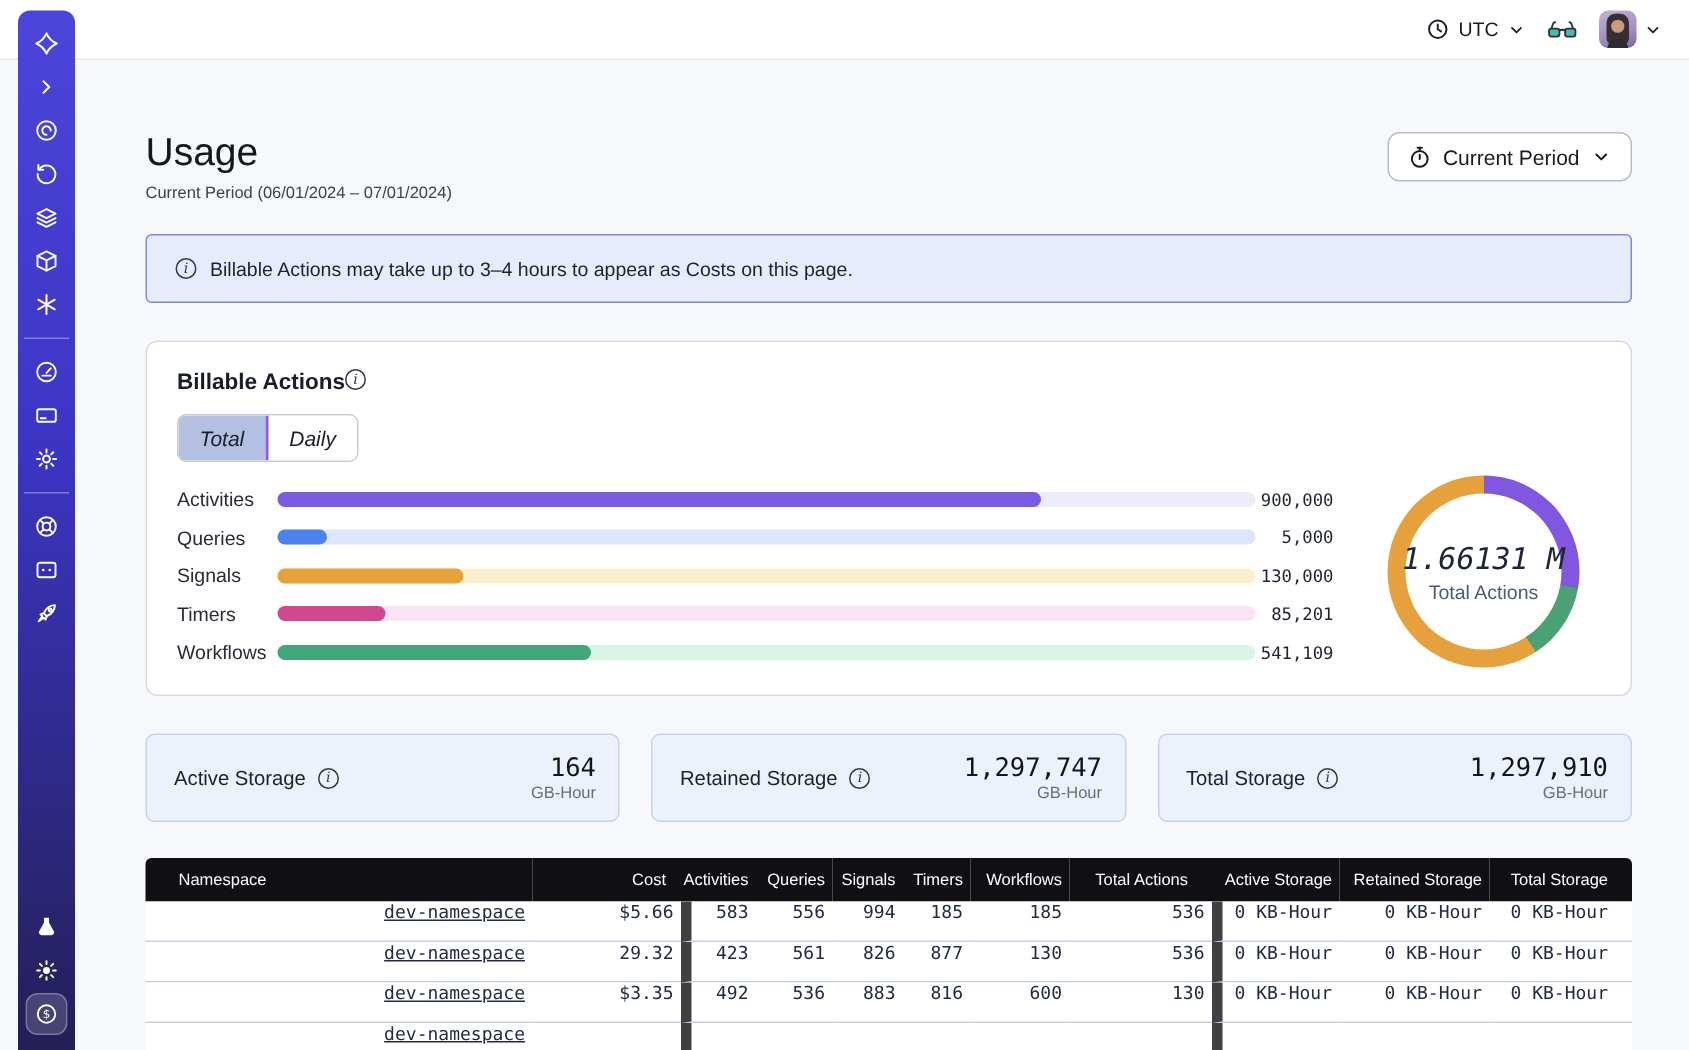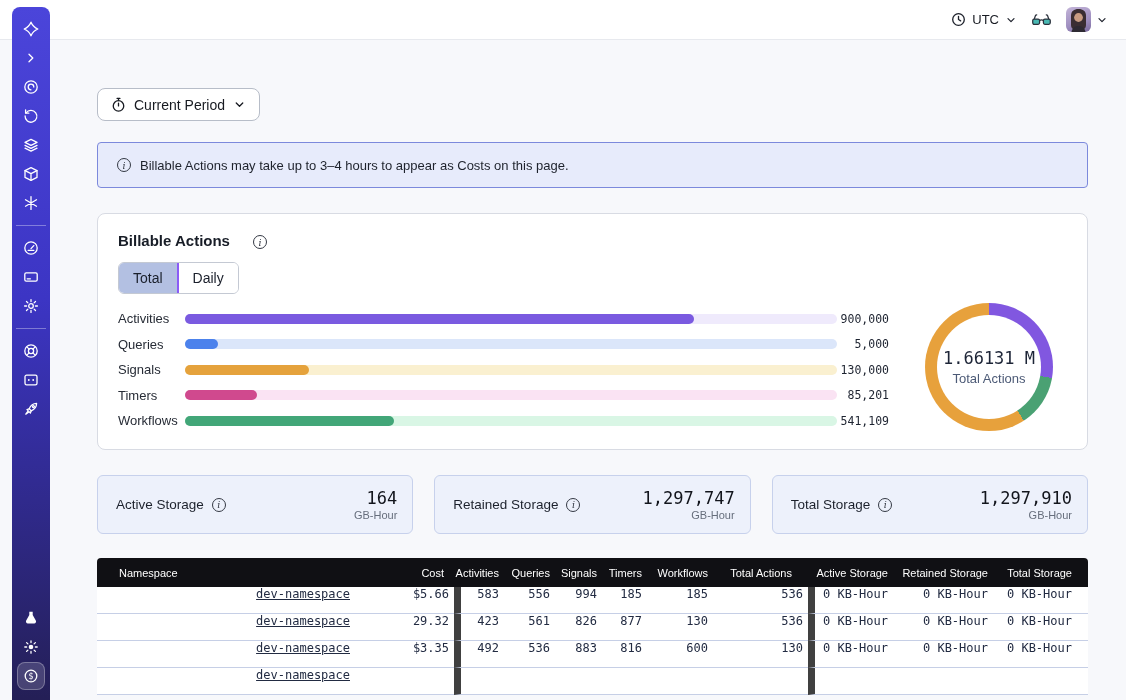--- a/index.html
+++ b/index.html
@@ -41,39 +41,39 @@
   .banner { margin-top:21px; height:46px; background:#e7ebfb; border:1px solid #7c89dc; border-radius:4px;
             display:flex; align-items:center; gap:9px; padding:0 19px; font-size:13px; color:#1e222c; }
 
   .i-icon { display:inline-flex; align-items:center; justify-content:center; width:14px; height:14px;
             border:1.2px solid #343944; border-radius:50%; font-size:9.5px; color:#343944;
             font-family:"DejaVu Serif",serif; font-style:italic; flex:0 0 auto; }
 
   
   .card { margin-top:25px; background:#fff; border:1px solid #d8dbe3; border-radius:8px; position:relative;
           height:237px; padding:18px 20px; }
-  .card-title-row { display:flex; align-items:flex-end; gap:23px; }
+  .card-title-row { display:flex; align-items:flex-start; gap:0; }
   .card-title { font-size:15px; font-weight:600; color:#181d27; }
   .tabs { display:inline-flex; margin-top:13px; border:1px solid #c4c9d3; border-radius:6px; overflow:hidden; background:#fff; }
-  .tab { padding:6px 14px; font-size:14px; color:#1a1f2b; cursor:pointer; background:#fff; height:30px; display:flex; align-items:center; }
+  .tab { padding:6px 14px; font-size:14px; color:#1a1f2b; cursor:pointer; background:#fff; height:30px; display:flex; align-items:center;font-style:italic; }
   .tab.selected { background:#b3c0e2; }
   .tab + .tab { border-left:2px solid #8b5cf6; }
 
   .bars { margin-top:12px; }
   .bar-row { display:flex; align-items:center; height:25.5px; }
   .bar-label { width:67px; font-size:13px; color:#272c36; flex:0 0 auto; }
   .bar-track { width:652px; height:10px; border-radius:5px; position:relative; flex:0 0 auto; }
   .bar-fill { position:absolute; left:0; top:0; bottom:0; border-radius:5px; }
   .bar-value { width:52px; text-align:right; font-family:"DejaVu Sans Mono",monospace; font-size:11.5px; color:#1d2330; flex:0 0 auto; }
 
   .donut { position:absolute; top:89px; right:34px; width:128px; height:128px; border-radius:50%; }
   .donut::after { content:""; position:absolute; inset:12px; background:#fff; border-radius:50%; }
   .donut-center { position:absolute; inset:0; display:flex; flex-direction:column; align-items:center;
                   justify-content:center; z-index:2; gap:3px; }
-  .donut-total { font-family:"DejaVu Sans Mono",monospace; font-size:17px; color:#1d2537; }
+  .donut-total { font-family:"DejaVu Sans Mono",monospace; font-size:20px; color:#1d2537;font-style:italic; }
   .donut-caption { font-size:13px; color:#4c5a76; }
 
   
   .storage-row { margin-top:25px; display:flex; gap:21px; }
   .storage-card { flex:1 1 0; height:59px; background:#edf1fb; border:1px solid #c7d1ec; border-radius:6px;
                   display:flex; align-items:center; justify-content:space-between; padding:0 15px 0 18px; }
   .storage-label { display:flex; align-items:center; gap:8px; font-size:13.5px; color:#1c212c; }
   .storage-nums { text-align:right; }
   .storage-value { font-family:"DejaVu Sans Mono",monospace; font-size:17px; color:#12151c; line-height:19px; }
   .storage-unit { font-size:11px; color:#666e7c; margin-top:1px; }
@@ -240,20 +240,24 @@
         <svg width="16" height="16" viewBox="0 0 16 16" fill="none" stroke="#fff" stroke-width="1.3" stroke-linecap="round" stroke-linejoin="round">
           <circle cx="8" cy="8" r="5.8"></circle>
           <text x="8" y="10.9" text-anchor="middle" font-size="8" fill="#fff" stroke="none" font-family="DejaVu Sans, sans-serif">$</text>
         </svg>
       </div>
     </aside>
 
   <main class="content">
 
     <div class="page-head">
+      <div>
+        <h1 class="page-title">Usage</h1>
+        <div class="page-sub">Current Period (06/01/2024 – 07/01/2024)</div>
+      </div>
       <button class="period-btn">
         <span>
           <svg width="15" height="16" viewBox="0 0 16 17" fill="none" stroke="#171a21" stroke-width="1.4" stroke-linecap="round">
               <circle cx="8" cy="9.5" r="5.6"></circle>
               <path d="M8 9.5V6.6M6.5 1.5h3M8 1.5v2.2"></path>
             </svg>
         </span>
         <span>Current Period</span>
         <span>
           <svg width="13" height="13" viewBox="0 0 16 16" fill="none" stroke="#171a21" stroke-width="1.6" stroke-linecap="round" stroke-linejoin="round">

